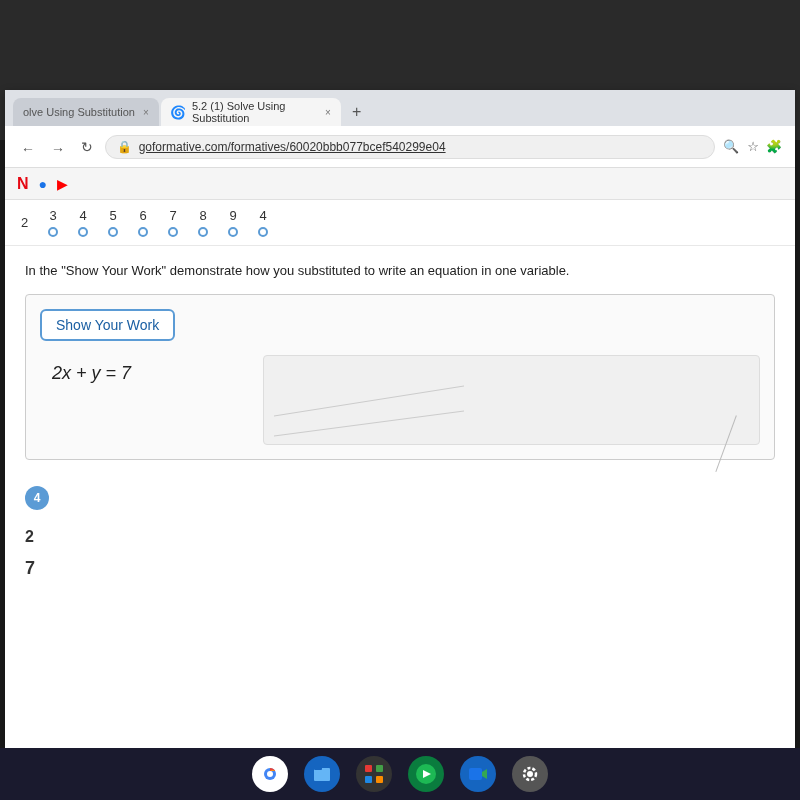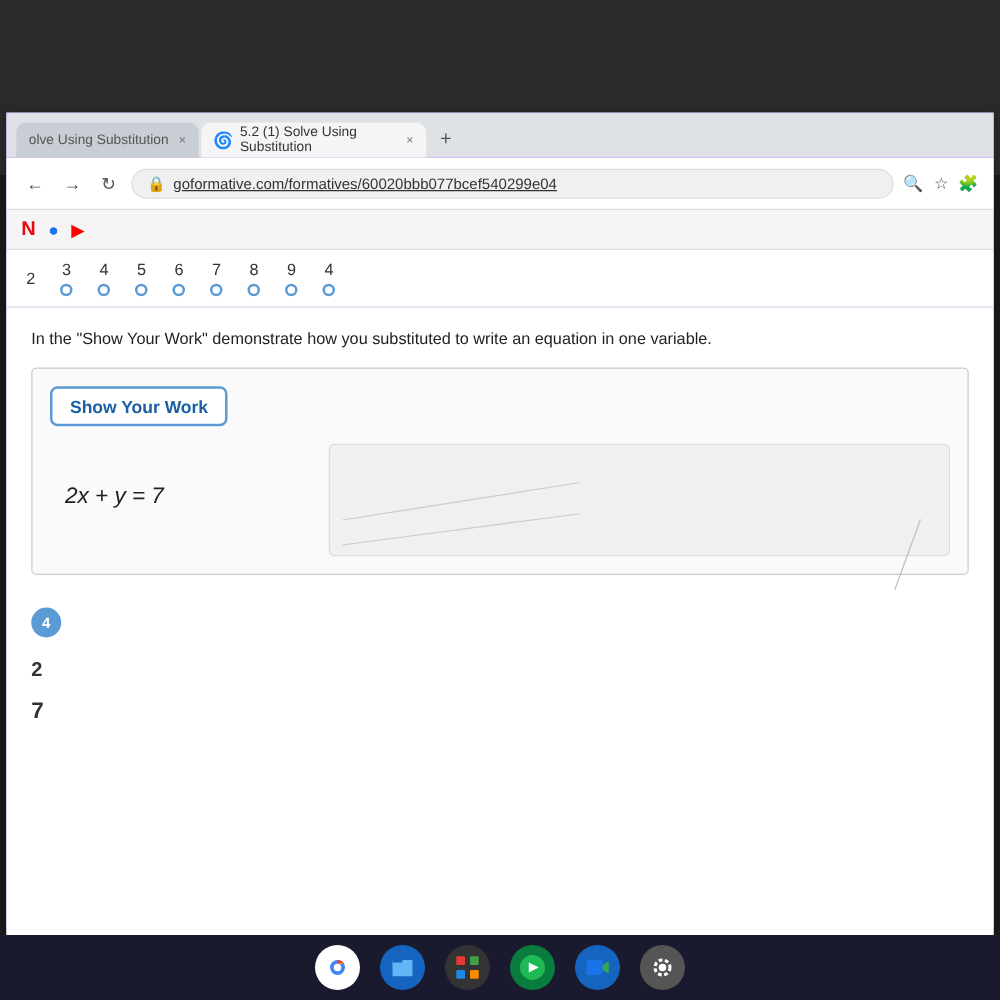--- a/index.html
+++ b/index.html
@@ -182,31 +182,30 @@
       background: #fafafa;
     }
 
     .show-work-btn {
       display: inline-block;
       border: 2px solid #5b9bd5;
       border-radius: 6px;
       padding: 6px 14px;
       font-size: 14px;
       color: #1a5fa3;
-      font-weight: bold;
+      font-weight: normal;
       cursor: pointer;
       background: white;
       margin-bottom: 14px;
       text-align: right;
     }
 
     .equations-area {
       display: flex;
       gap: 3px;
-      align-items: center;
     }
 
     .equations-left {
       flex: 0 0 220px;
       padding: 8px 12px;
     }
 
     .equations-right {
       flex: 1;
       border: 1px solid #ddd;
@@ -299,21 +298,21 @@
       position: relative;
       height: 800px;
     }
 
     .browser-area {
       position: absolute;
       top: 90px;
       left: 5px;
       right: 5px;
       bottom: 55px;
-      background: #6d28d9;
+      background: #c2410c;
       box-shadow: 0 2px 8px rgba(0,0,0,0.3);
     }
   </style>
 </head>
 <body>
 
 <div class="page-content-wrapper">
 
   <div class="top-bezel"></div>
 

